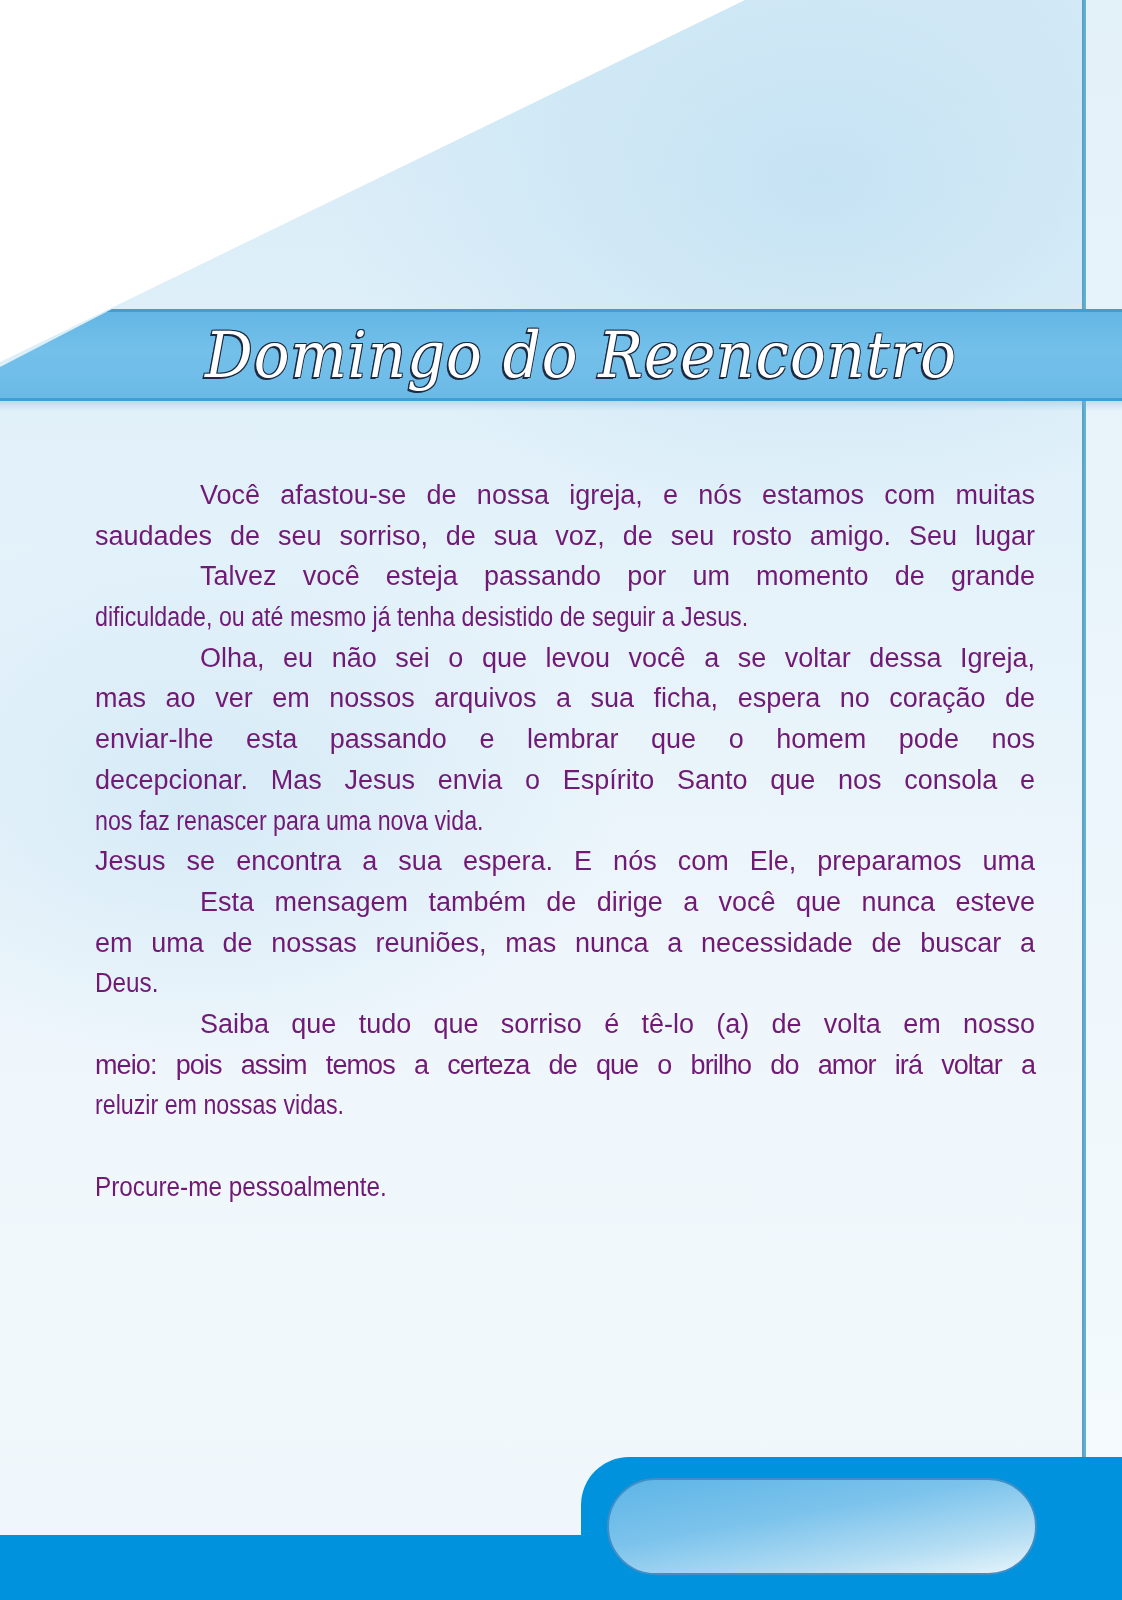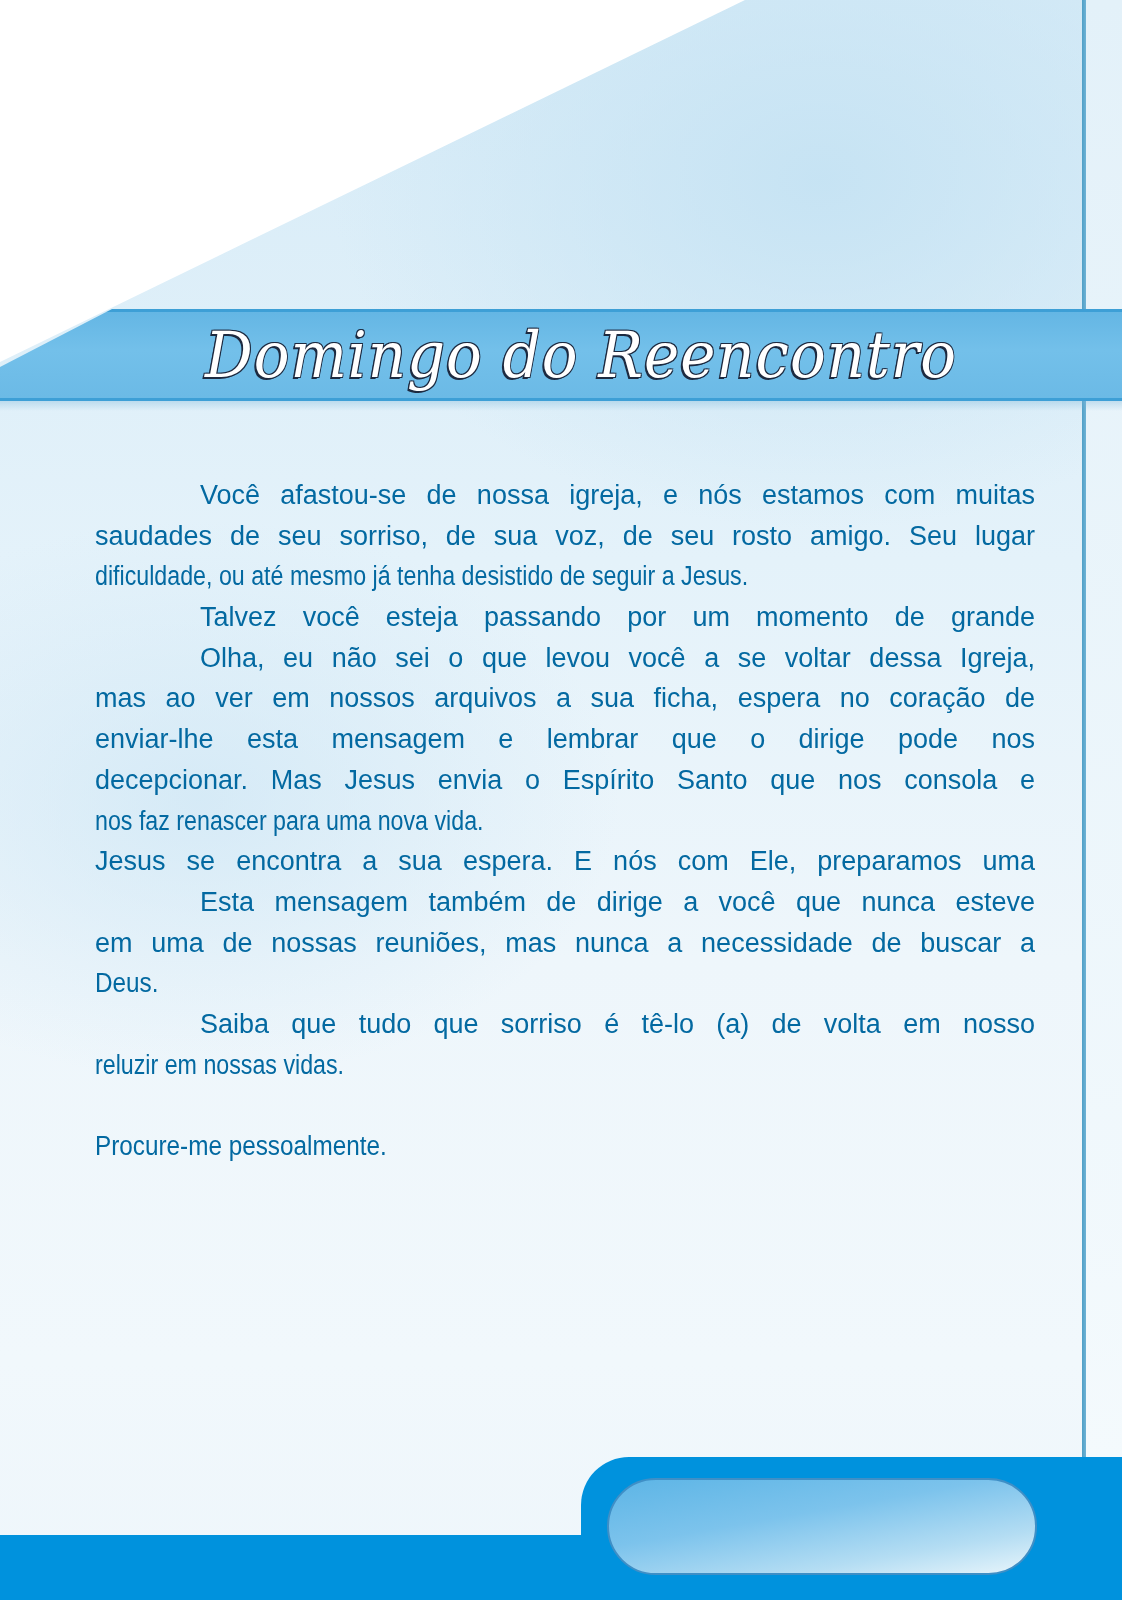--- a/index.html
+++ b/index.html
@@ -48,21 +48,21 @@
       line-height: 110px;
       color: #ffffff;
       letter-spacing: 1px;
       white-space: nowrap;
       text-shadow: -2px 2px 0 #1d2a40, 1px -1px 0 #1d2a40, -1px -1px 0 #1d2a40, 1px 1px 0 #1d2a40;
       transform: scaleX(0.93);
       transform-origin: left center;
     }
     .body-text {
       position: absolute; left: 95px; top: 475px; width: 940px;
-      color: #0369a1;
+      color: #701a75;
       font-size: 27px;
       line-height: 40.7px;
     }
     .line {
       display: block; height: 40.7px; white-space: nowrap; overflow: visible;
     }
     .line .inner { display: inline-block; transform-origin: left center; }
     .line.j { text-align: justify; text-align-last: justify; white-space: normal; }
     .line.j .inner { display: block; transform: none; }
     .line.ind { padding-left: 105px; }
@@ -98,33 +98,33 @@
 
 <div class="body-text">
 
   <div class="line j ind">
       <span class="inner">Você afastou-se de nossa igreja, e nós estamos com muitas</span>
     </div>
   <div class="line j">
       <span class="inner">saudades de seu sorriso, de sua voz, de seu rosto amigo. Seu lugar</span>
     </div>
 
-  <div class="line"><span class="inner" style="transform:scaleX(0.86)">dificuldade, ou até mesmo já tenha desistido de seguir a Jesus.</span></div>
   <div class="line j ind">
       <span class="inner">Talvez você esteja passando por um momento de grande</span>
     </div>
+  <div class="line"><span class="inner" style="transform:scaleX(0.86)">dificuldade, ou até mesmo já tenha desistido de seguir a Jesus.</span></div>
 
   <div class="line j ind">
       <span class="inner">Olha, eu não sei o que levou você a se voltar dessa Igreja,</span>
     </div>
   <div class="line j">
       <span class="inner">mas ao ver em nossos arquivos a sua ficha, espera no coração de</span>
     </div>
   <div class="line j">
-      <span class="inner">enviar-lhe esta mensagem e lembrar que o dirige pode nos</span>
+      <span class="inner">enviar-lhe esta passando e lembrar que o homem pode nos</span>
     </div>
   <div class="line j">
       <span class="inner">decepcionar. Mas Jesus envia o Espírito Santo que nos consola e</span>
     </div>
   <div class="line"><span class="inner" style="transform:scaleX(0.86)">nos faz renascer para uma nova vida.</span></div>
 
   <div class="line j">
       <span class="inner">Jesus se encontra a sua espera. E nós com Ele, preparamos uma</span>
     </div>
 
@@ -132,20 +132,23 @@
       <span class="inner">Esta mensagem também de dirige a você que nunca esteve</span>
     </div>
   <div class="line j">
       <span class="inner">em uma de nossas reuniões, mas nunca a necessidade de buscar a</span>
     </div>
   <div class="line"><span class="inner" style="transform:scaleX(0.9)">Deus.</span></div>
 
   <div class="line j ind">
       <span class="inner">Saiba que tudo que sorriso é tê-lo (a) de volta em nosso</span>
     </div>
+  <div class="line j">
+      <span class="inner" style="letter-spacing:-0.9px">meio: pois assim temos a certeza de que o brilho do amor irá voltar a</span>
+    </div>
   <div class="line"><span class="inner" style="transform:scaleX(0.86)">reluzir em nossas vidas.</span></div>
 
   <div class="line blank"></div>
 
   <div class="line"><span class="inner" style="transform:scaleX(0.9)">Procure-me pessoalmente.</span></div>
 </div>
 
 <div class="bottom-bar"></div>
 <div class="bottom-tab"></div>
 <div class="bottom-pill"></div>

